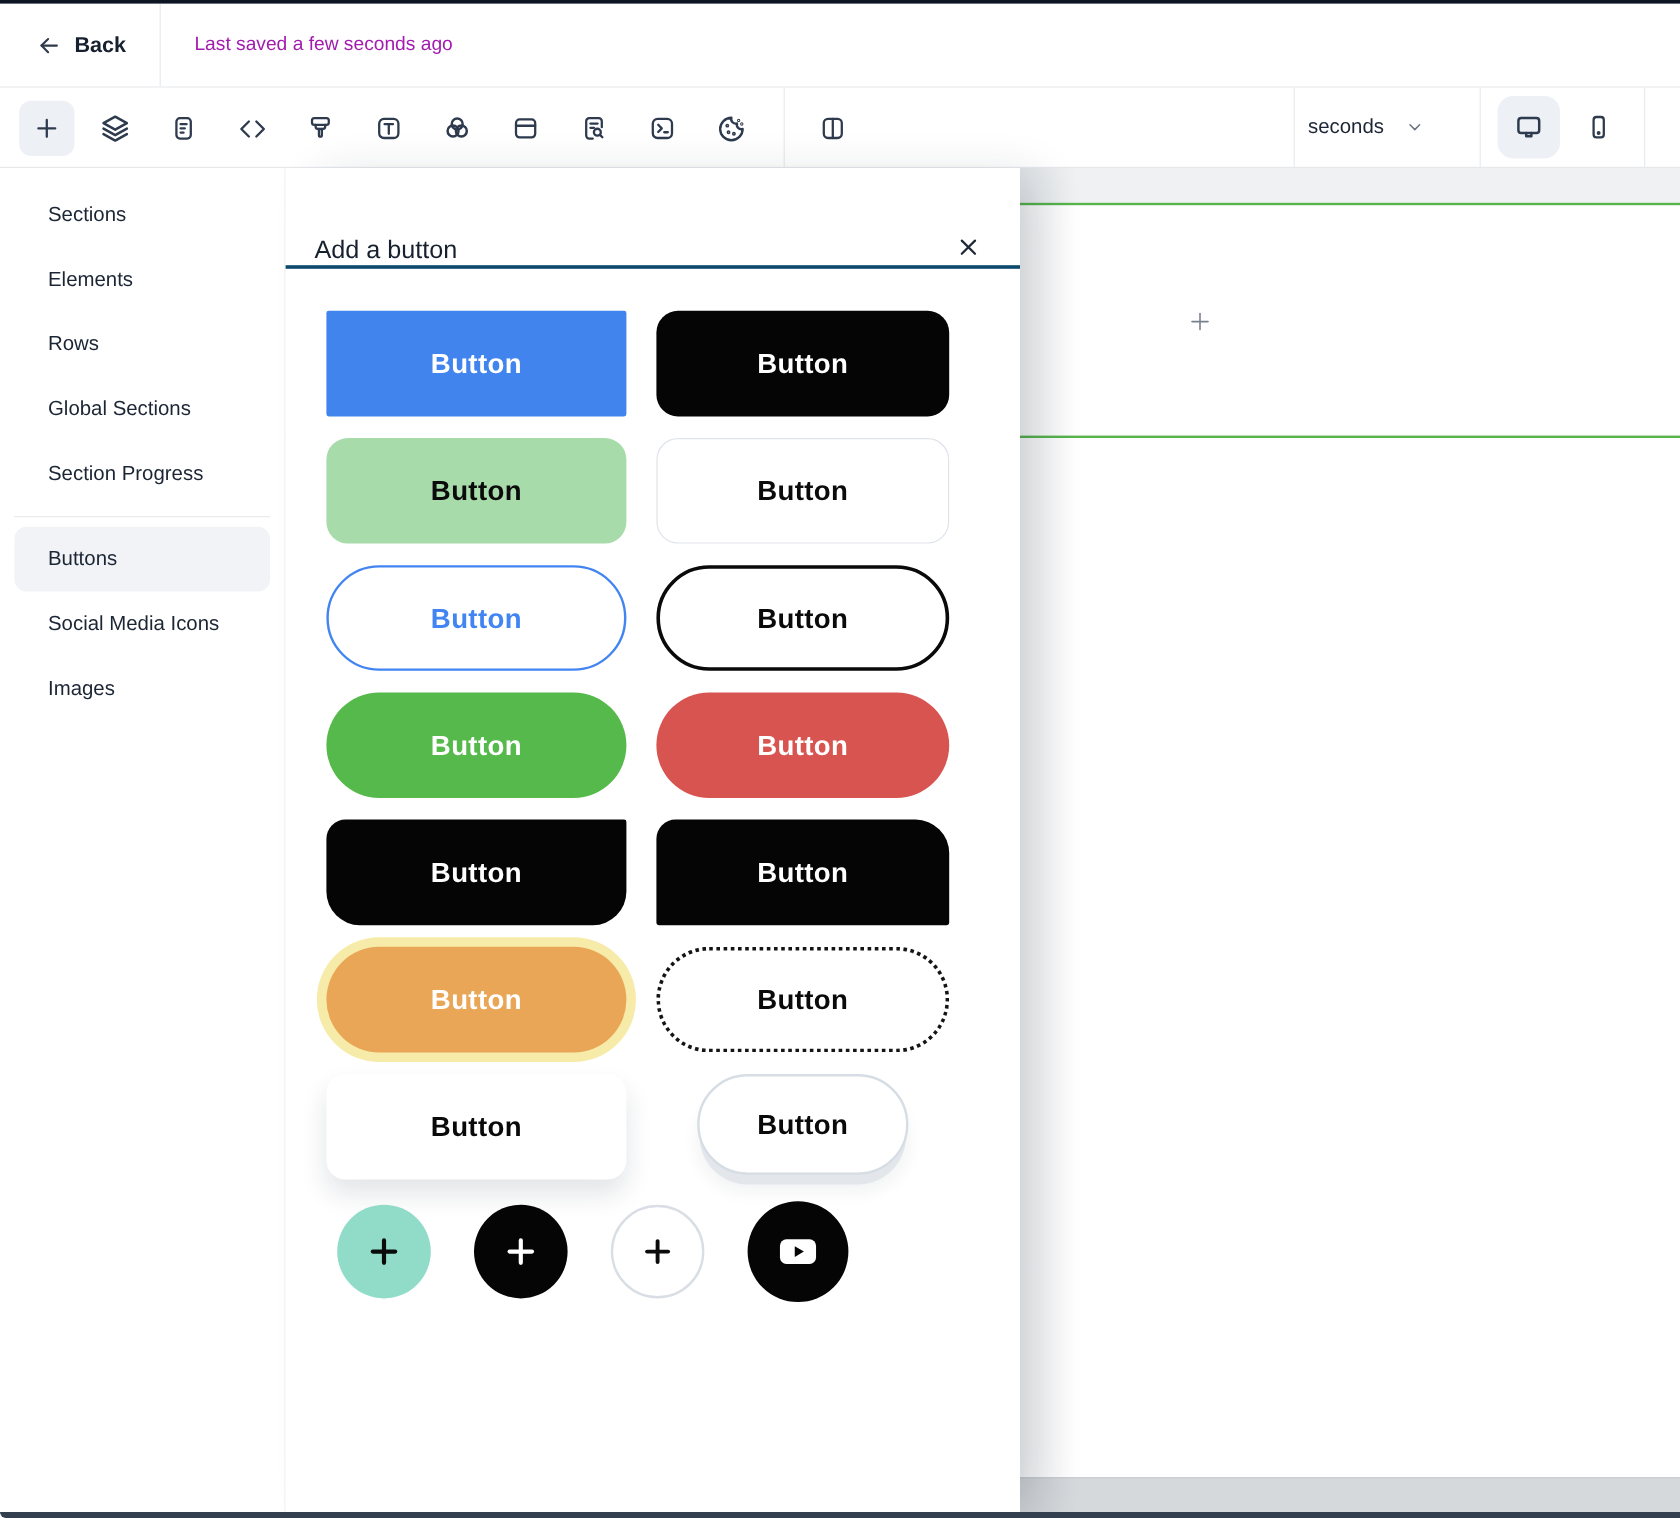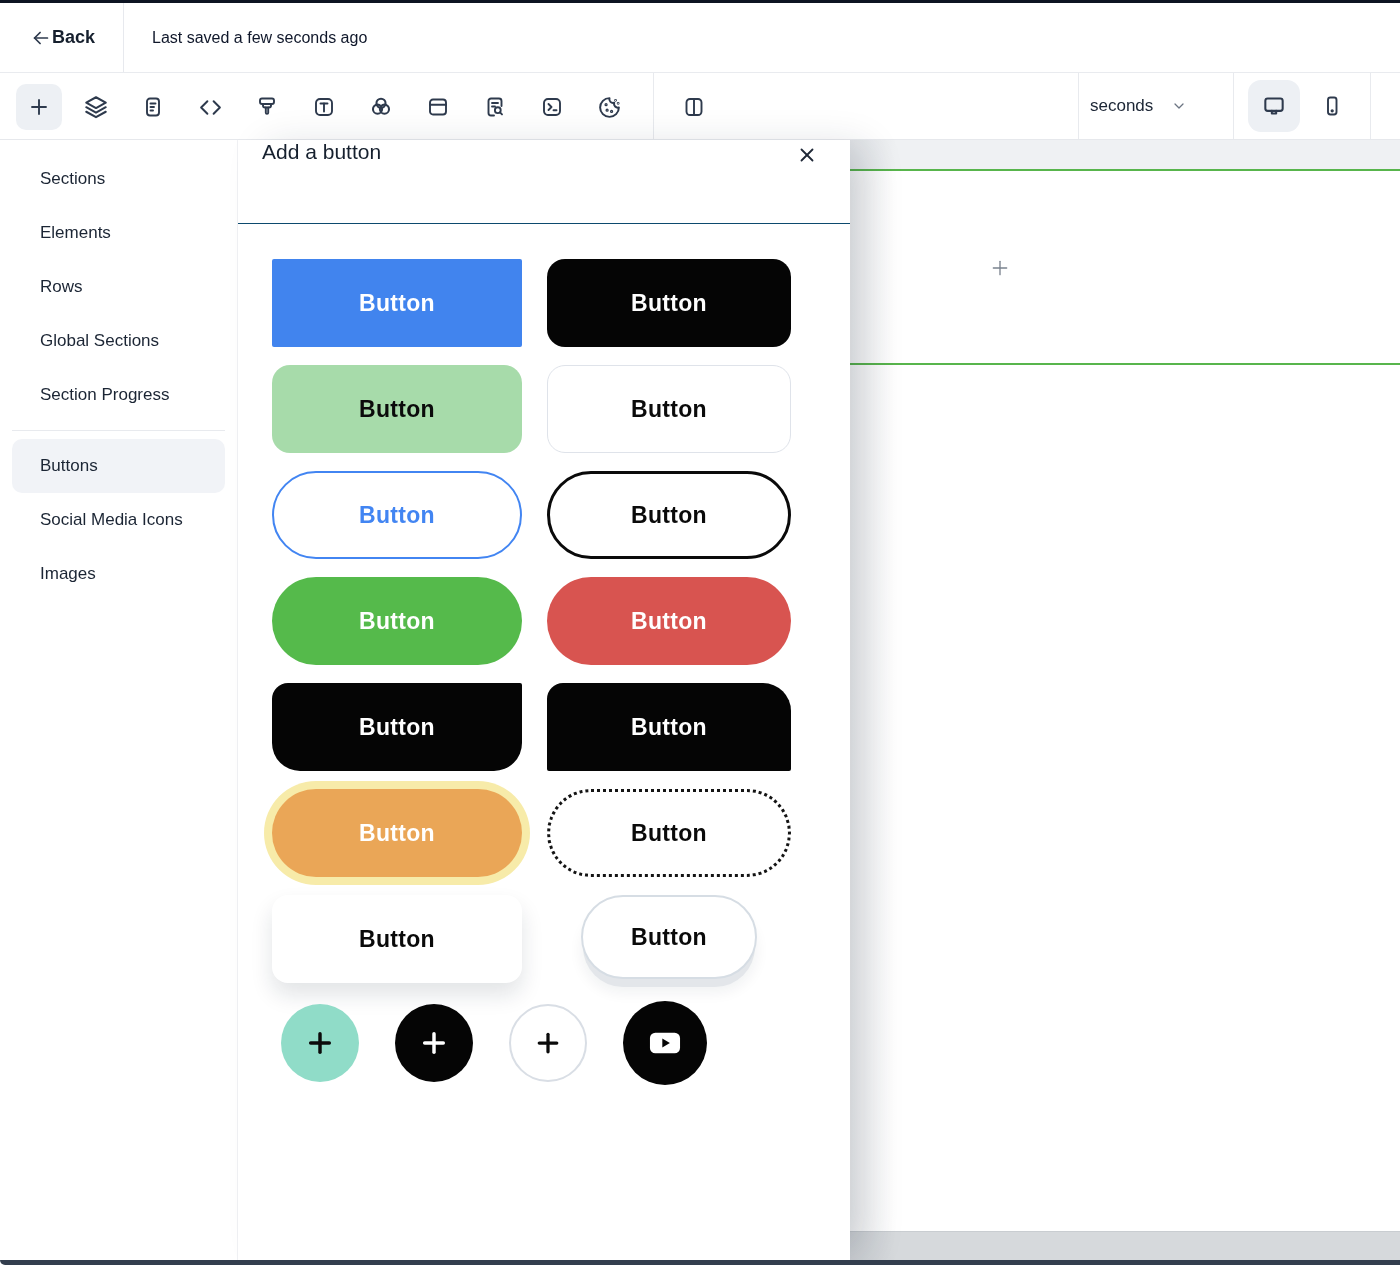--- a/index.html
+++ b/index.html
@@ -6,24 +6,24 @@
   html,body { width:1400px; height:1265px; }
   body { font-family:"Liberation Sans", sans-serif; background:#fff; color:#1f2837; overflow:hidden; }
   .app { position:relative; width:1400px; height:1265px; background:#fff; }
 
   
   .top-edge { position:absolute; top:0; left:0; width:100%; height:3px; background:#0d1422; z-index:60; }
   .bottom-edge { position:absolute; bottom:0; left:0; width:100%; height:5px; background:#333e4e; border-radius:0 0 0 14px; z-index:60; }
 
   
   .header { position:absolute; top:3px; left:0; width:100%; height:69px; background:#fff; display:flex; align-items:center; }
-  .back-btn { display:flex; align-items:center; gap:0; padding:0 28px 0 30px; height:100%; cursor:pointer;justify-content:space-between; }
+  .back-btn { display:flex; align-items:center; gap:10px; padding:0 28px 0 30px; height:100%; cursor:pointer;justify-content:space-between; }
   .back-btn span { font-size:18px; font-weight:700; color:#16202e; }
   .header-divider { width:1px; height:69px; background:#e7e9ee; }
-  .saved-status { margin-left:28px; font-size:16px; color:#0f172a; }
+  .saved-status { margin-left:28px; font-size:16px; color:#a21caf; }
 
   
   .toolbar { position:absolute; top:72px; left:0; width:100%; height:68px; background:#fff; border-top:1px solid #e9ebef; border-bottom:1px solid #e6e8ec; }
   .tool-btn { position:absolute; top:11px; width:46px; height:46px; border-radius:10px; display:flex; align-items:center; justify-content:center; cursor:pointer; }
   .tool-btn.active { background:#edf0f4; }
   .tb-divider { position:absolute; top:0; width:1px; height:66px; background:#e8eaee; }
   svg.icn { stroke:#2e3a4d; fill:none; stroke-width:1.9; stroke-linecap:round; stroke-linejoin:round; }
   .versions { position:absolute; top:0; left:1090px; height:66px; display:flex; align-items:center; gap:18px; cursor:pointer; }
   .versions span { font-size:17px; font-weight:500; color:#1b2534; }
   .device-btn { position:absolute; top:7px; width:52px; height:52px; border-radius:13px; display:flex; align-items:center; justify-content:center; cursor:pointer; }
@@ -38,21 +38,21 @@
   .canvas-bottomstrip { position:absolute; bottom:0; left:612px; right:0; height:29px; background:#d6d9dc; border-top:1px solid #c9cdd1; }
 
   
   .sidebar { position:absolute; top:140px; left:0; width:238px; bottom:5px; background:#fff; border-right:1px solid #f0f1f4; padding-top:12px; z-index:10; }
   .side-item { height:54px; display:flex; align-items:center; padding-left:40px; font-size:17px; color:#1b2534; cursor:pointer; }
   .side-item.active { background:#f1f3f7; border-radius:10px; margin:0 12px; padding-left:28px; }
   .side-divider { height:1px; background:#e8eaee; margin:8px 12px; }
 
   
   .panel { position:absolute; top:140px; left:238px; width:612px; bottom:5px; background:#fff; z-index:20; box-shadow:22px 0 38px -8px rgba(25,35,55,0.16); }
-  .panel-header { height:84px; border-bottom:1px solid #0c4a6e; display:flex; align-items:flex-start; justify-content:space-between; padding:0 28px 0 24px; }
+  .panel-header { height:84px; border-bottom:3px solid #0c4a6e; display:flex; align-items:flex-end; justify-content:space-between; padding:0 28px 0 24px; }
   .panel-title { font-size:21px; font-weight:500; color:#16202e; }
   .panel-close { width:30px; height:30px; display:flex; align-items:center; justify-content:center; cursor:pointer; }
 
   .btn-grid { position:absolute; left:34px; top:119px; display:grid; grid-template-columns:250px 244px; column-gap:25px; row-gap:32px; }
   .pbtn { height:88px; display:flex; align-items:center; justify-content:center; font-size:23px; font-weight:700; letter-spacing:0.3px; cursor:pointer; }
 
   .v-blue-square      { background:#4184ee; color:#fff; border-radius:2px; }
   .v-black-rounded    { background:#050505; color:#fff; border-radius:18px; }
   .v-lgreen-rounded   { background:#a7dbaa; color:#0b0b0b; border-radius:18px; }
   .v-white-rounded    { background:#fff; color:#0b0b0b; border-radius:18px; border:1px solid #dfe3ea; }

